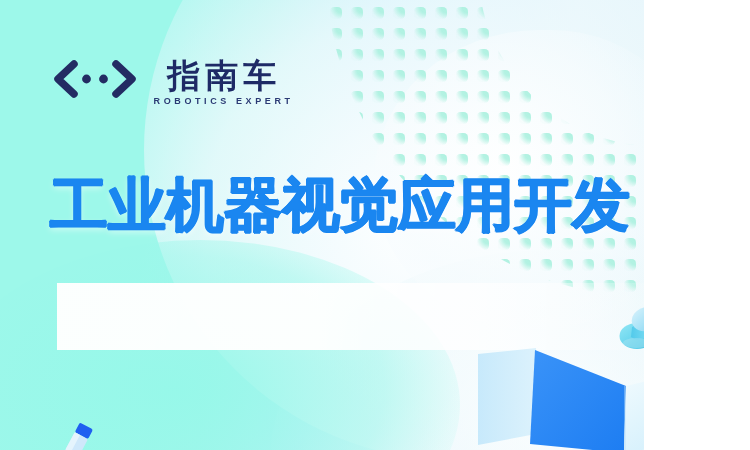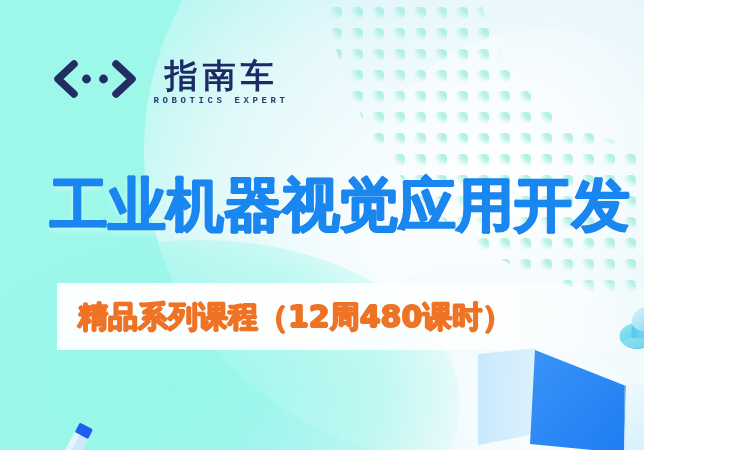--- a/index.html
+++ b/index.html
@@ -121,21 +121,21 @@
     font-family: "DejaVu Sans", "Liberation Sans", sans-serif;
     font-size: 33px;
     line-height: 36px;
     font-weight: 700;
     color: #1e2a66;
     letter-spacing: 5px;
     text-indent: 5px;
     white-space: nowrap;
   }
   .logo-en {
-    font-family: Liberation Mono, monospace;
+    font-family: Liberation Sans, sans-serif;
     font-size: 9px;
     line-height: 12px;
     font-weight: 700;
     color: #2b3a74;
     letter-spacing: 3.6px;
     text-indent: 3.6px;
     white-space: nowrap;
     margin-top: 1px;
   }
 
@@ -269,21 +269,20 @@
     </div>
     <div class="logo-text-wrap">
       <div class="logo-cn">指南车</div>
       <div class="logo-en">ROBOTICS EXPERT</div>
     </div>
   </div>
 
   <div class="headline">工业机器视觉应用开发</div>
 
   <div class="sub-band"></div>
-  <div class="subtitle">精品系列课程（12周480课时）</div>
 
   <div class="pin">
     <svg width="58" height="60" viewBox="0 0 58 60" aria-hidden="true">
       <defs>
         <linearGradient id="pinbase" x1="0" y1="0" x2="1" y2="1">
           <stop offset="0%" stop-color="#8ee6f5"></stop>
           <stop offset="55%" stop-color="#5fd2ec"></stop>
           <stop offset="100%" stop-color="#46c3e4"></stop>
         </linearGradient>
         <linearGradient id="pintop" x1="0" y1="0" x2="0.7" y2="1">

